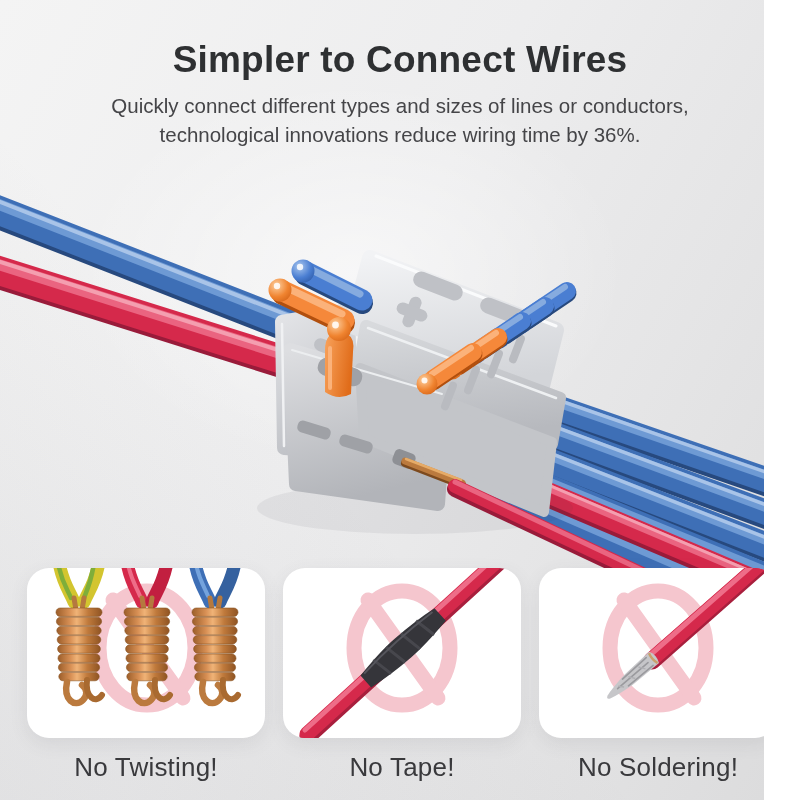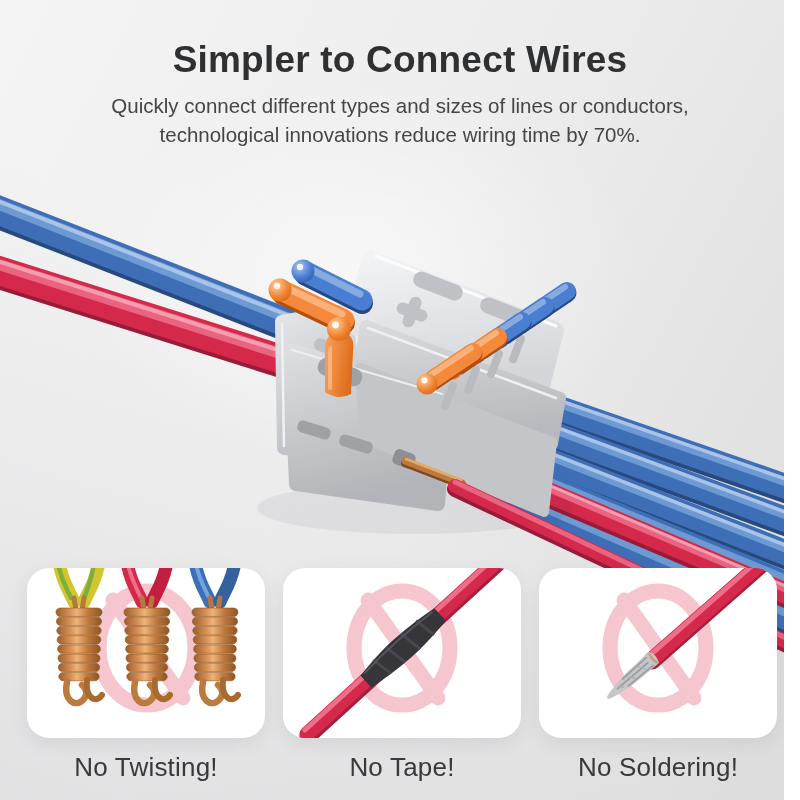--- a/index.html
+++ b/index.html
@@ -3,21 +3,20 @@
 <meta charset="utf-8">
 <style>
   html,body{margin:0;padding:0;}
   .stage{
     position:relative;width:764px;height:800px;overflow:hidden;
     font-family:"Liberation Sans","DejaVu Sans",sans-serif;
     background:
       radial-gradient(60% 40% at 46% 34%, rgba(255,255,255,.55), rgba(255,255,255,0) 60%),
       linear-gradient(to top right, rgba(110,110,116,.10), rgba(110,110,116,0) 42%),
       linear-gradient(118deg,#f4f4f4 0%,#ededee 45%,#e5e5e6 72%,#dcdcdd 100%);
-    padding-left: 20px;
   }
   header{position:absolute;top:0;left:0;width:800px;text-align:center;z-index:3;}
   h1{margin:38px 0 0 0;font-size:37px;line-height:44px;font-weight:700;color:#2e3032;letter-spacing:.2px;}
   .sub{margin:10px auto 12px auto;width:680px;font-size:20.5px;line-height:28.5px;color:#454548;font-weight:400;}
   .hero{position:absolute;left:0;top:150px;width:800px;height:650px;z-index:1;}
   .panels{position:absolute;left:0;top:0;width:800px;height:800px;z-index:2;pointer-events:none;}
   figure.panel{position:absolute;top:568px;width:238px;margin:0;}
   .panel-card{
     width:238px;height:170px;border-radius:22px;overflow:hidden;
     background:var(--panel_bg,#fff);box-shadow:0 6px 18px rgba(80,80,90,.10);
@@ -29,21 +28,21 @@
   .p1{left:27px;} .p2{left:283px;} .p3{left:539px;}
 </style>
 </head>
 <body>
 
 <div class="stage">
 
   <header>
     <h1>Simpler to Connect Wires</h1>
     <p class="sub"><span>Quickly connect different types and sizes of lines or conductors,</span><br>
-    <span>technological innovations reduce wiring time by 70%.</span></p>
+    <span>technological innovations reduce wiring time by 36%.</span></p>
   </header>
 
   <svg class="hero" viewBox="0 150 800 650" aria-hidden="true">
     <defs>
       <linearGradient id="gDeck" x1="0" y1="0" x2="0.2" y2="1">
         <stop offset="0" stop-color="#f2f3f5"></stop>
           <stop offset="1" stop-color="#d3d5d9"></stop>
       </linearGradient>
       <linearGradient id="gBody" x1="0" y1="0" x2="0.3" y2="1">
         <stop offset="0" stop-color="#e4e5e8"></stop>

